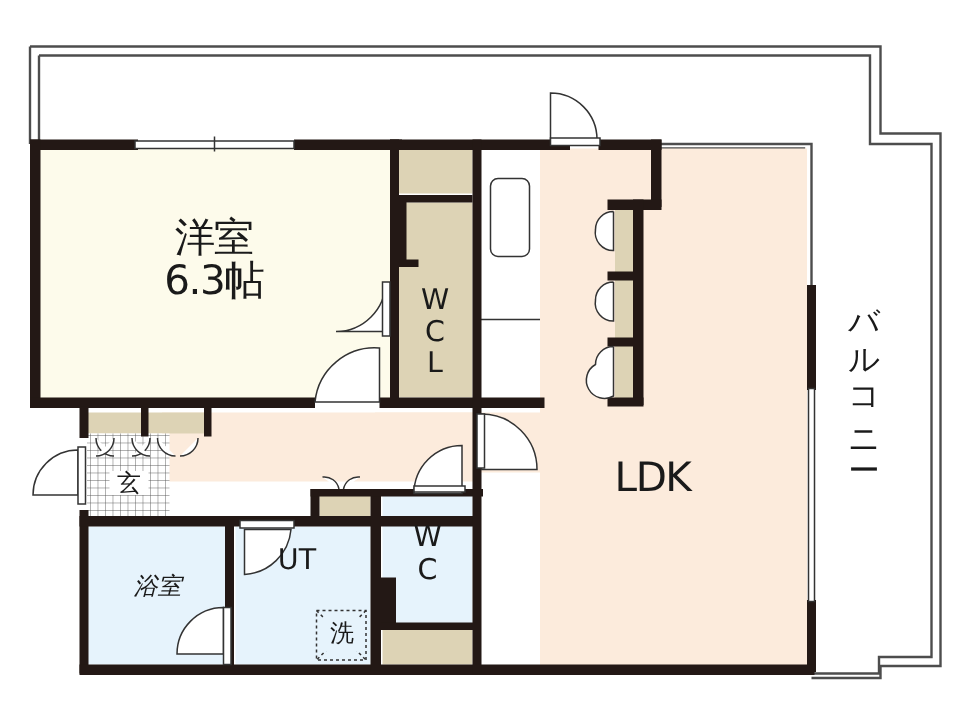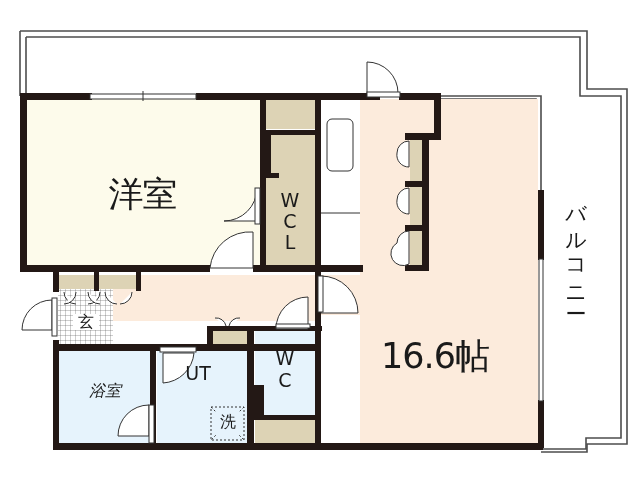--- a/index.html
+++ b/index.html
@@ -1,19 +1,19 @@
 <!DOCTYPE html>
 <html><head>
 <meta charset="utf-8">
 <style>
   html, body { margin:0; padding:0; background:#ffffff; }
   body { width:640px; height:480px; overflow:hidden; position:relative; font-family:"DejaVu Sans", sans-serif; }
   #plan { position:absolute; left:0; top:0; width:640px; height:480px; }
   .lbl { position:absolute; color:#1a1a1a; text-align:center; line-height:1; white-space:nowrap; font-family:"DejaVu Sans", sans-serif; }
-  .big { font-size:35px; letter-spacing:-1px;margin-top:32px; }
+  .big { font-size:27px; letter-spacing:-1px; }
   .mid { font-size:19px; }
   .sm  { font-size:16px; }
   .vert { writing-mode: vertical-rl; font-size:21px; letter-spacing:4px; }
 </style>
 </head>
 <body>
 
 <svg id="plan" viewBox="0 0 640 480" xmlns="http://www.w3.org/2000/svg">
 
   <g fill="none" stroke="#4d4d4d" stroke-width="1.6">
@@ -124,24 +124,25 @@
   <g fill="none" stroke="#333" stroke-width="1" stroke-dasharray="2 2">
     <rect x="211" y="407" width="33" height="33"></rect>
     <line x1="211" y1="407" x2="244" y2="440"></line>
     <line x1="244" y1="407" x2="211" y2="440"></line>
   </g>
   <rect x="216" y="412" width="23" height="22" fill="#e6f3fc"></rect>
 </svg>
 
 <div class="lbl big" style="left:95px;top:145px;width:95px;">
   <div>洋室</div>
+  <div style="margin-top:2px;">6.3帖</div>
 </div>
 
 <div class="lbl big vstack" style="left:375px;top:305px;width:120px;">
-  <div style="margin-top:2px;">16.6帖</div>
+  <div>LDK</div>
 </div>
 
 <div class="lbl mid" style="left:278px;top:190px;width:24px;line-height:21px;">
   <div>W</div>
   <div>C</div>
   <div>L</div>
 </div>
 
 <div class="lbl mid" style="left:273px;top:347px;width:24px;line-height:22px;">
   <div>W</div>

